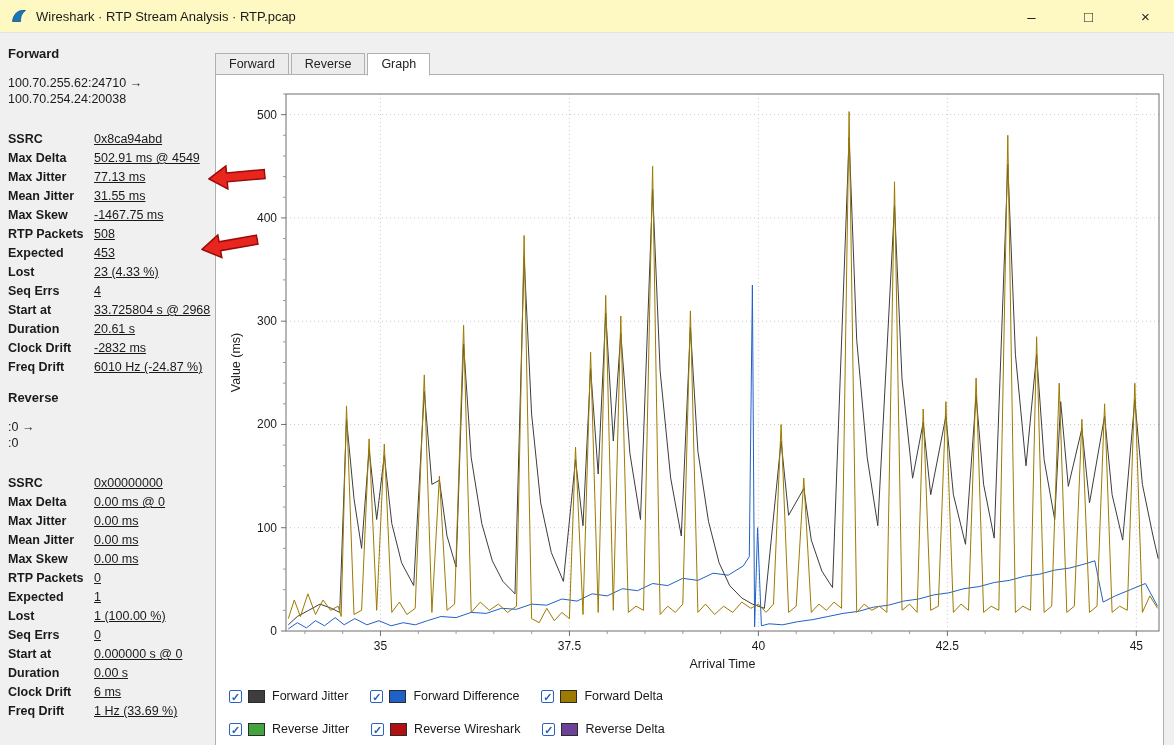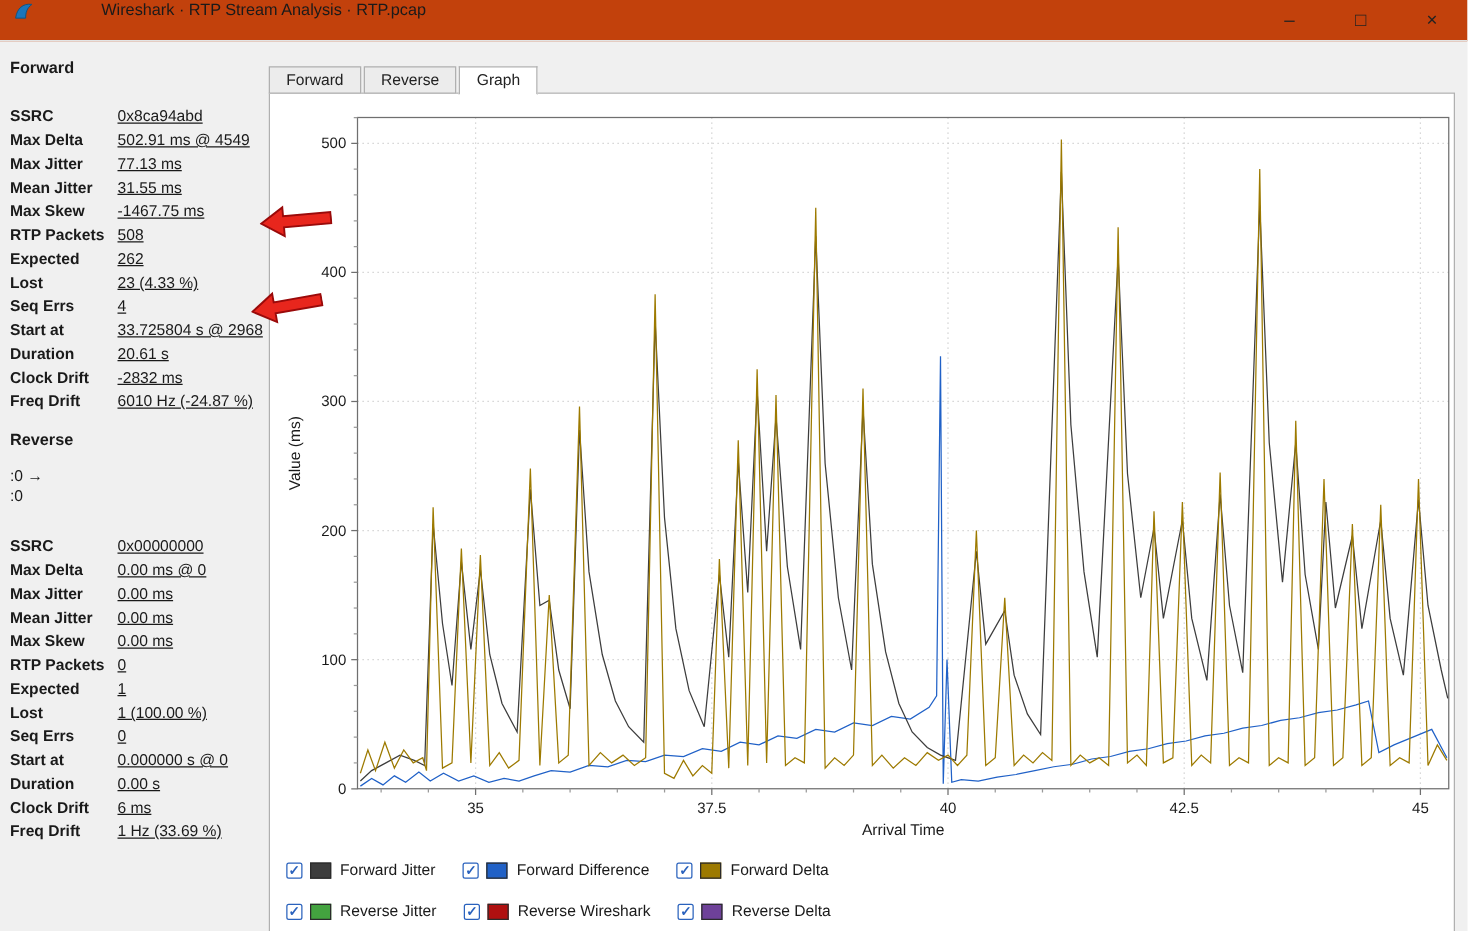--- a/index.html
+++ b/index.html
@@ -4,22 +4,22 @@
 <style>
   html,body{margin:0;padding:0;}
   body{
     width:1174px;height:745px;position:relative;overflow:hidden;
     background:#f0f0f0;color:#1a1a1a;
     font-family:"Liberation Sans",sans-serif;
   }
   svg text{font-family:"Liberation Sans",sans-serif;}
 
   
-  .titlebar{position:absolute;top:0;left:0;right:0;height:32px;background:#c2410c;
-    display:flex;align-items:flex-start;border-bottom:1px solid #e4e4e4;gap:45px;}
+  .titlebar{position:absolute;top:0;left:0;right:0;height:32px;background:#fef9c3;
+    display:flex;align-items:center;border-bottom:1px solid #e4e4e4;}
   .app-icon{margin:0 8px 0 10px;display:flex;flex:none;}
   .title{font-size:13px;}
   .win-controls{margin-left:auto;display:flex;height:100%;}
   .win-btn{width:57px;display:flex;align-items:center;justify-content:center;
     font-size:15px;color:#222;cursor:pointer;}
 
   
   .sidebar{position:absolute;left:0;top:32px;width:214px;bottom:0;
     padding:14px 0 0 8px;box-sizing:border-box;font-size:12.5px;}
   .section-heading{font-weight:bold;font-size:13px;}
@@ -65,20 +65,24 @@
   <span class="title">Wireshark · RTP Stream Analysis · RTP.pcap</span>
   <div class="win-controls">
     <div class="win-btn">–</div>
     <div class="win-btn">□</div>
     <div class="win-btn">×</div>
   </div>
 </div>
 
 <div class="sidebar">
   <div class="section-heading">Forward</div>
+  <div class="addr-block">
+    <div>100.70.255.62:24710 →</div>
+    <div>100.70.254.24:20038</div>
+  </div>
   <div class="stats" id="forward-stats">
       <div class="stat-row">
         <span class="stat-label">SSRC</span>
         <span class="stat-value">0x8ca94abd</span>
       </div>
       <div class="stat-row">
         <span class="stat-label">Max Delta</span>
         <span class="stat-value">502.91 ms @ 4549</span>
       </div>
       <div class="stat-row">
@@ -92,21 +96,21 @@
       <div class="stat-row">
         <span class="stat-label">Max Skew</span>
         <span class="stat-value">-1467.75 ms</span>
       </div>
       <div class="stat-row">
         <span class="stat-label">RTP Packets</span>
         <span class="stat-value">508</span>
       </div>
       <div class="stat-row">
         <span class="stat-label">Expected</span>
-        <span class="stat-value">262</span>
+        <span class="stat-value">453</span>
       </div>
       <div class="stat-row">
         <span class="stat-label">Lost</span>
         <span class="stat-value">23 (4.33 %)</span>
       </div>
       <div class="stat-row">
         <span class="stat-label">Seq Errs</span>
         <span class="stat-value">4</span>
       </div>
       <div class="stat-row">

